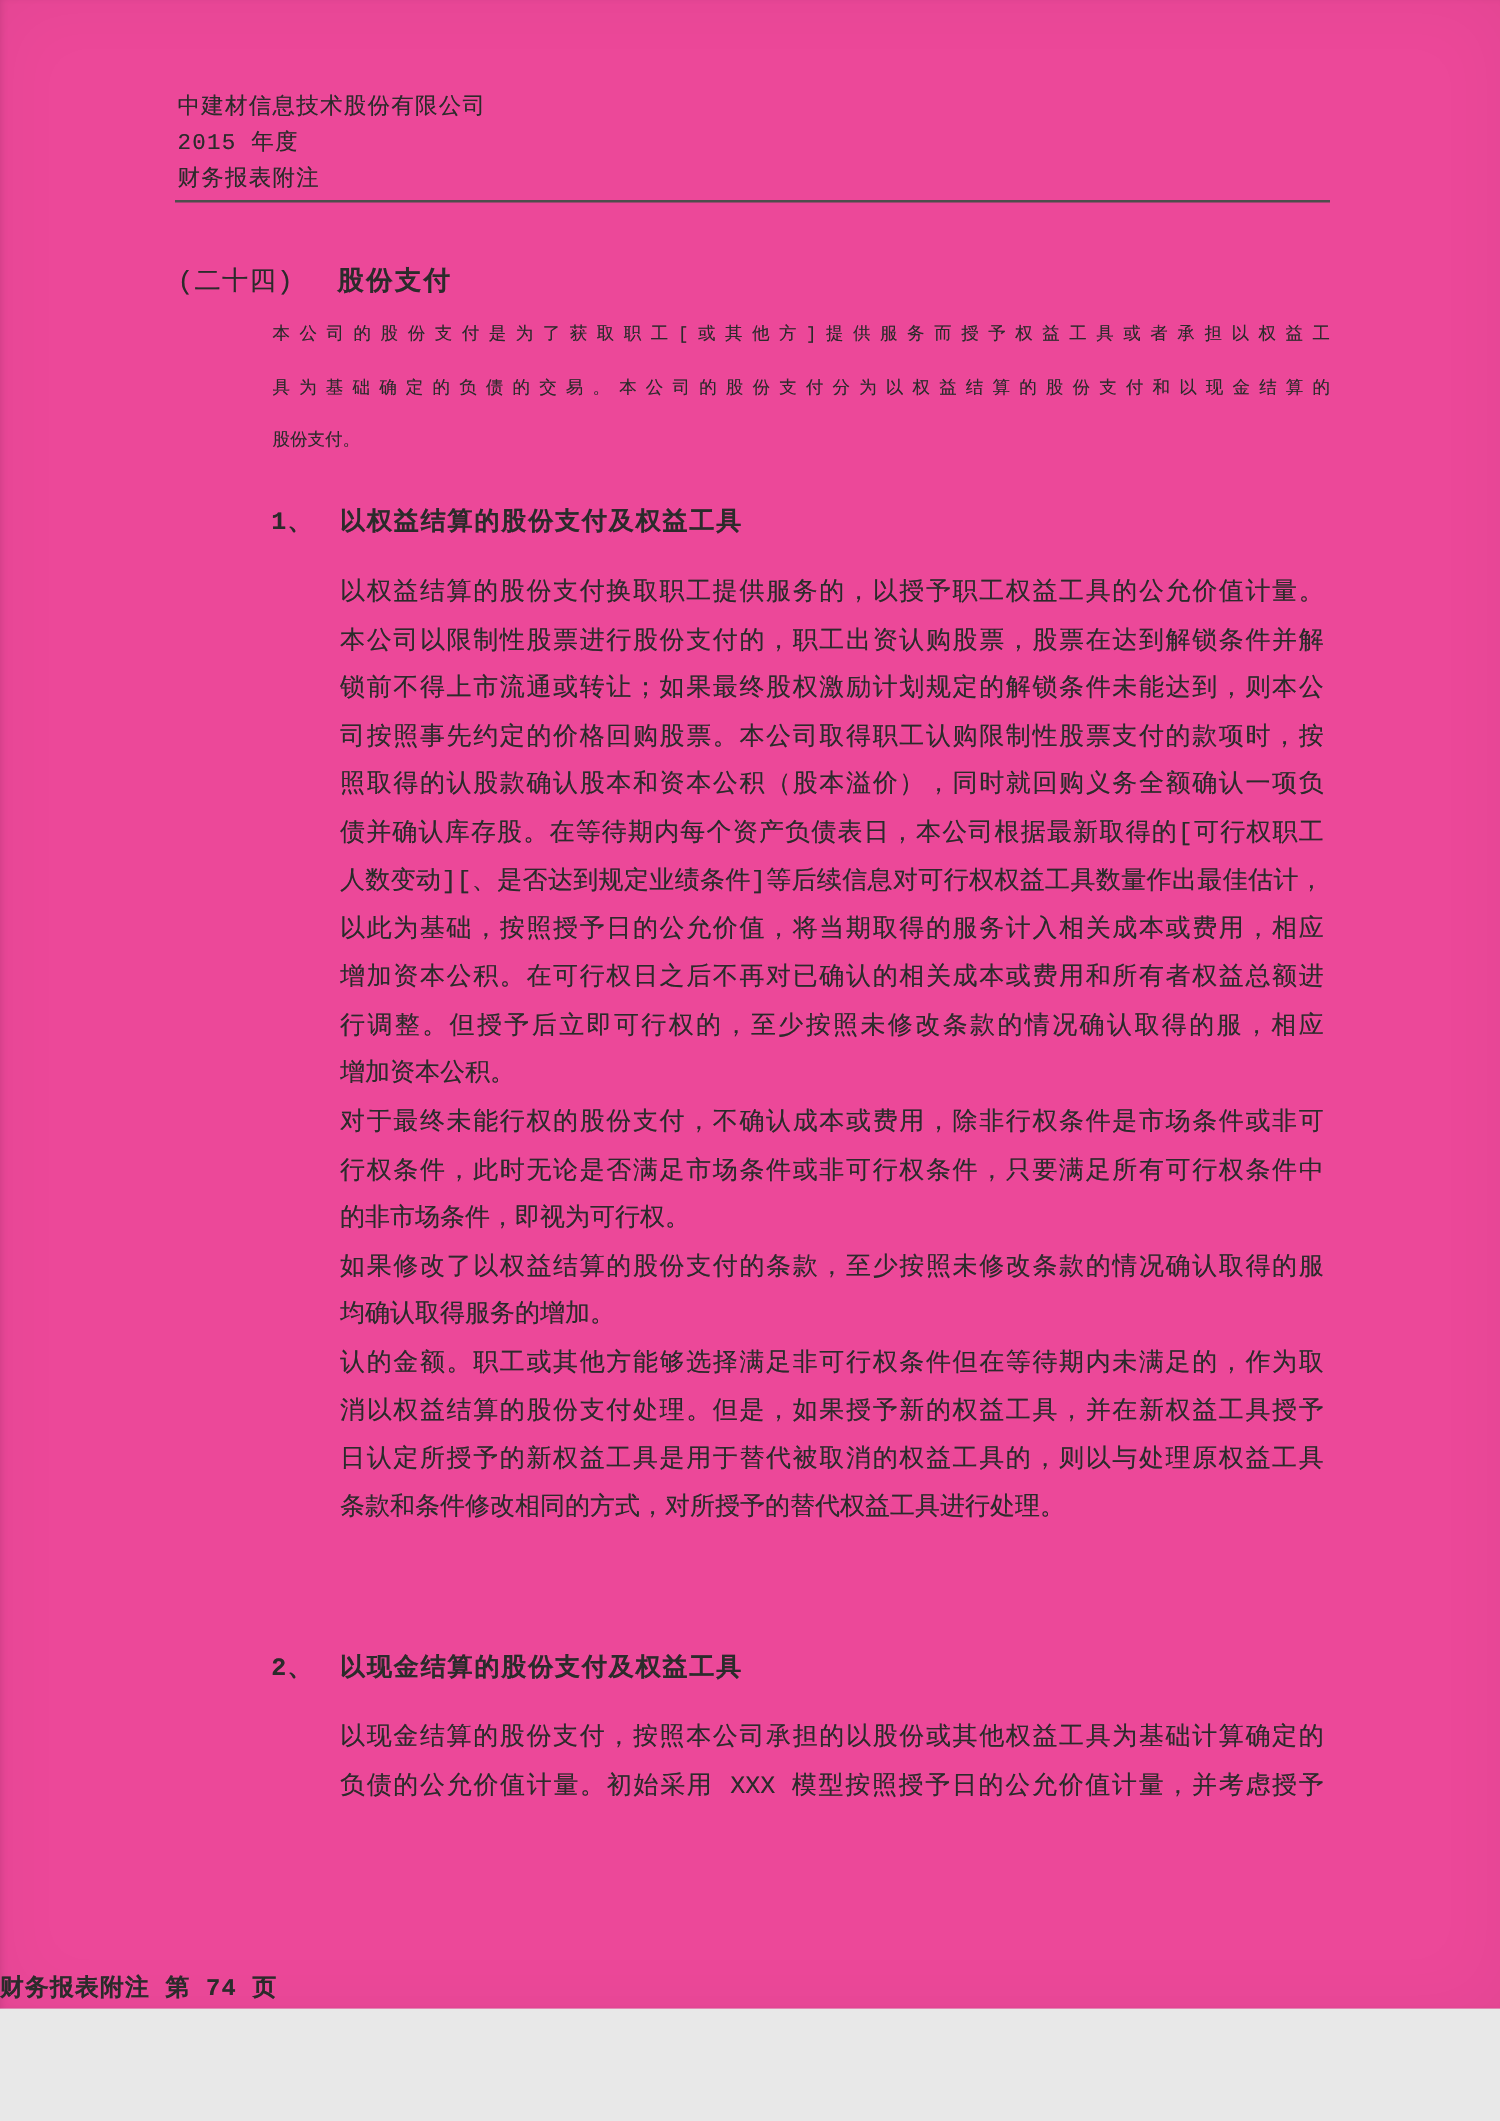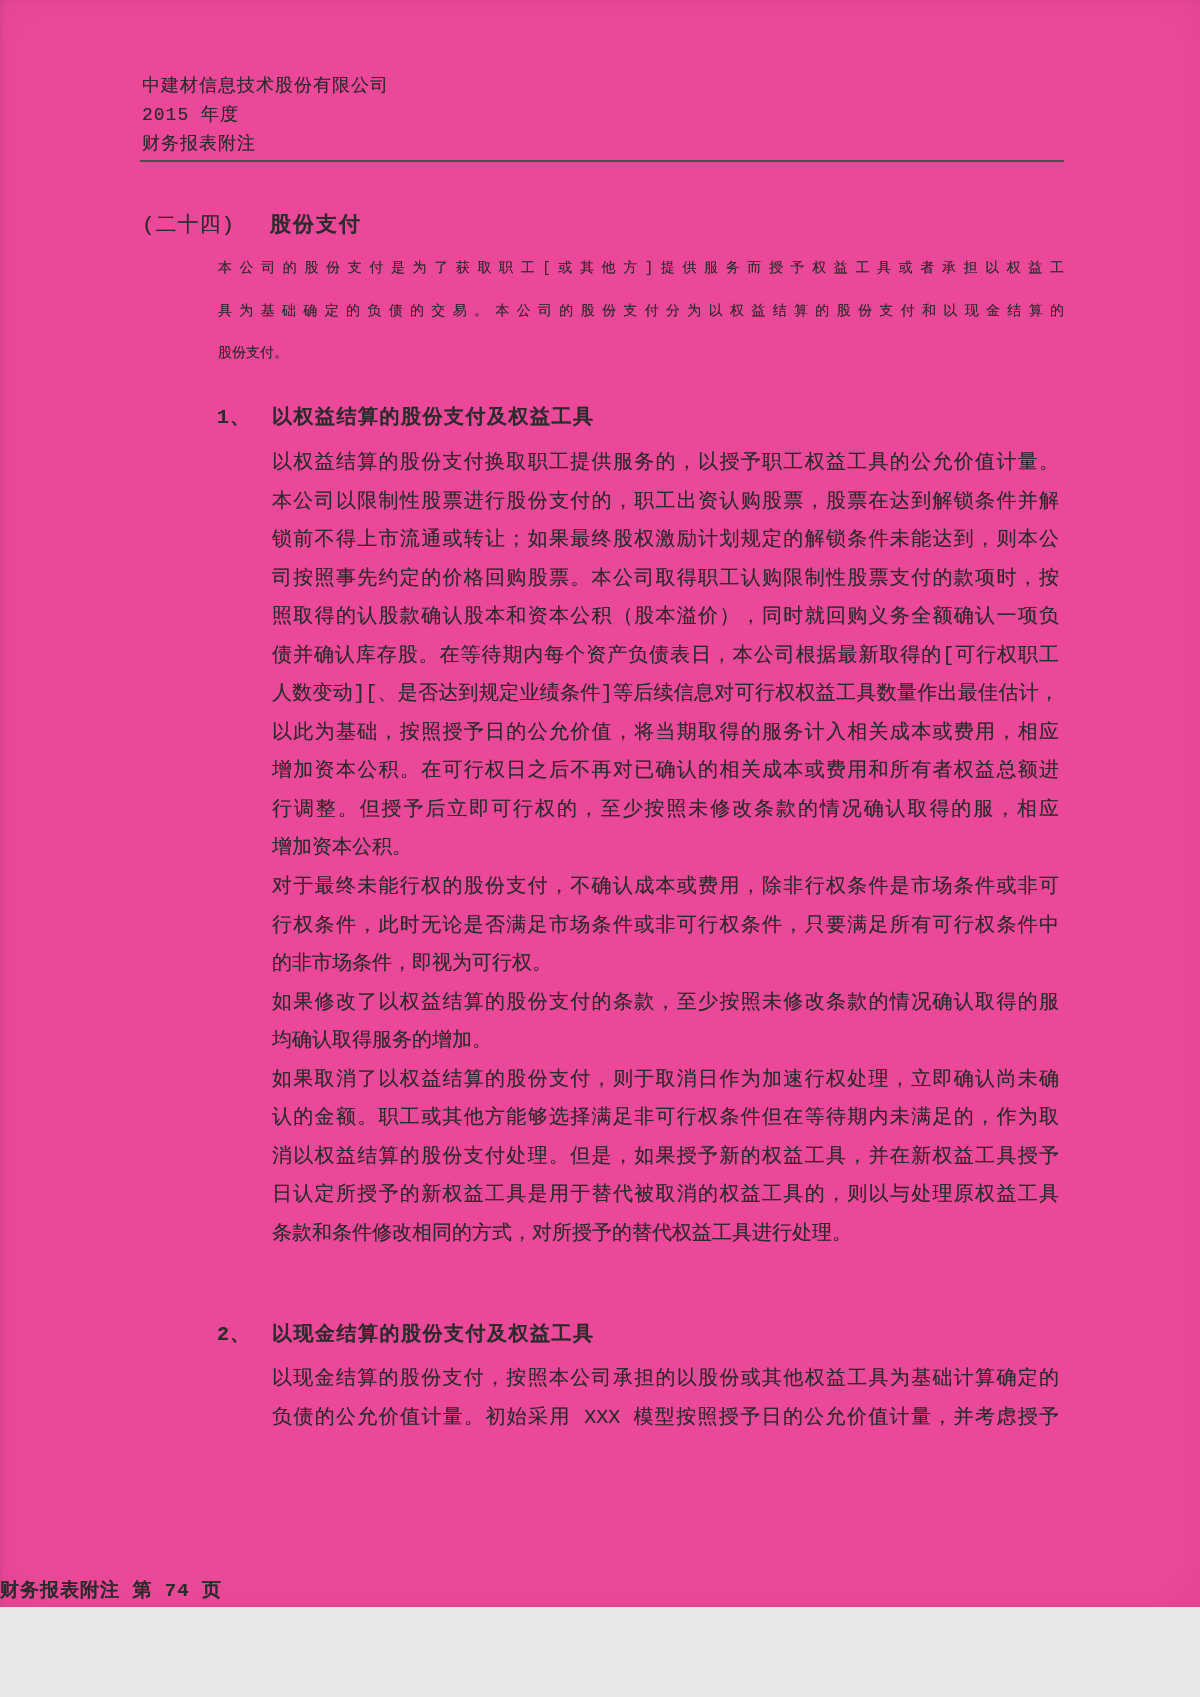--- a/index.html
+++ b/index.html
@@ -63,20 +63,21 @@
   .sub-heading.s2 { top: 1320px; }
   .sub-number { display: inline-block; width: 55px; letter-spacing: 1px; }
   .sub-title  { letter-spacing: 1.5px; }
   
   .sub-body {
     position: absolute;
     left: 272px;
     width: 787px;
     font-size: 20px;
     line-height: 38.55px;
+    margin-top: 12px;
   }
   .sub-body.s1 { top: 444px; }
   .sub-body.s2 { top: 1360px; }
   
   .tline {
     text-align: justify;
     text-align-last: justify;
     text-shadow: 0 0 0.5px rgba(40,40,40,0.45);
   }
   .tline.short {
@@ -131,21 +132,20 @@
       <div class="tline">人数变动][、是否达到规定业绩条件]等后续信息对可行权权益工具数量作出最佳估计，</div>
       <div class="tline">以此为基础，按照授予日的公允价值，将当期取得的服务计入相关成本或费用，相应</div>
       <div class="tline">增加资本公积。在可行权日之后不再对已确认的相关成本或费用和所有者权益总额进</div>
       <div class="tline">行调整。但授予后立即可行权的，至少按照未修改条款的情况确认取得的服，相应</div>
       <div class="tline short">增加资本公积。</div>
       <div class="tline">对于最终未能行权的股份支付，不确认成本或费用，除非行权条件是市场条件或非可</div>
       <div class="tline">行权条件，此时无论是否满足市场条件或非可行权条件，只要满足所有可行权条件中</div>
       <div class="tline short">的非市场条件，即视为可行权。</div>
       <div class="tline">如果修改了以权益结算的股份支付的条款，至少按照未修改条款的情况确认取得的服</div>
       <div class="tline short">均确认取得服务的增加。</div>
-      <div class="tline">如果取消了以权益结算的股份支付，则于取消日作为加速行权处理，立即确认尚未确</div>
       <div class="tline">认的金额。职工或其他方能够选择满足非可行权条件但在等待期内未满足的，作为取</div>
       <div class="tline">消以权益结算的股份支付处理。但是，如果授予新的权益工具，并在新权益工具授予</div>
       <div class="tline">日认定所授予的新权益工具是用于替代被取消的权益工具的，则以与处理原权益工具</div>
       <div class="tline short">条款和条件修改相同的方式，对所授予的替代权益工具进行处理。</div>
     </div>
 
   <div class="sub-heading s2">
     <span class="sub-number">2、</span><span class="sub-title">以现金结算的股份支付及权益工具</span>
   </div>
   <div class="sub-body s2">

